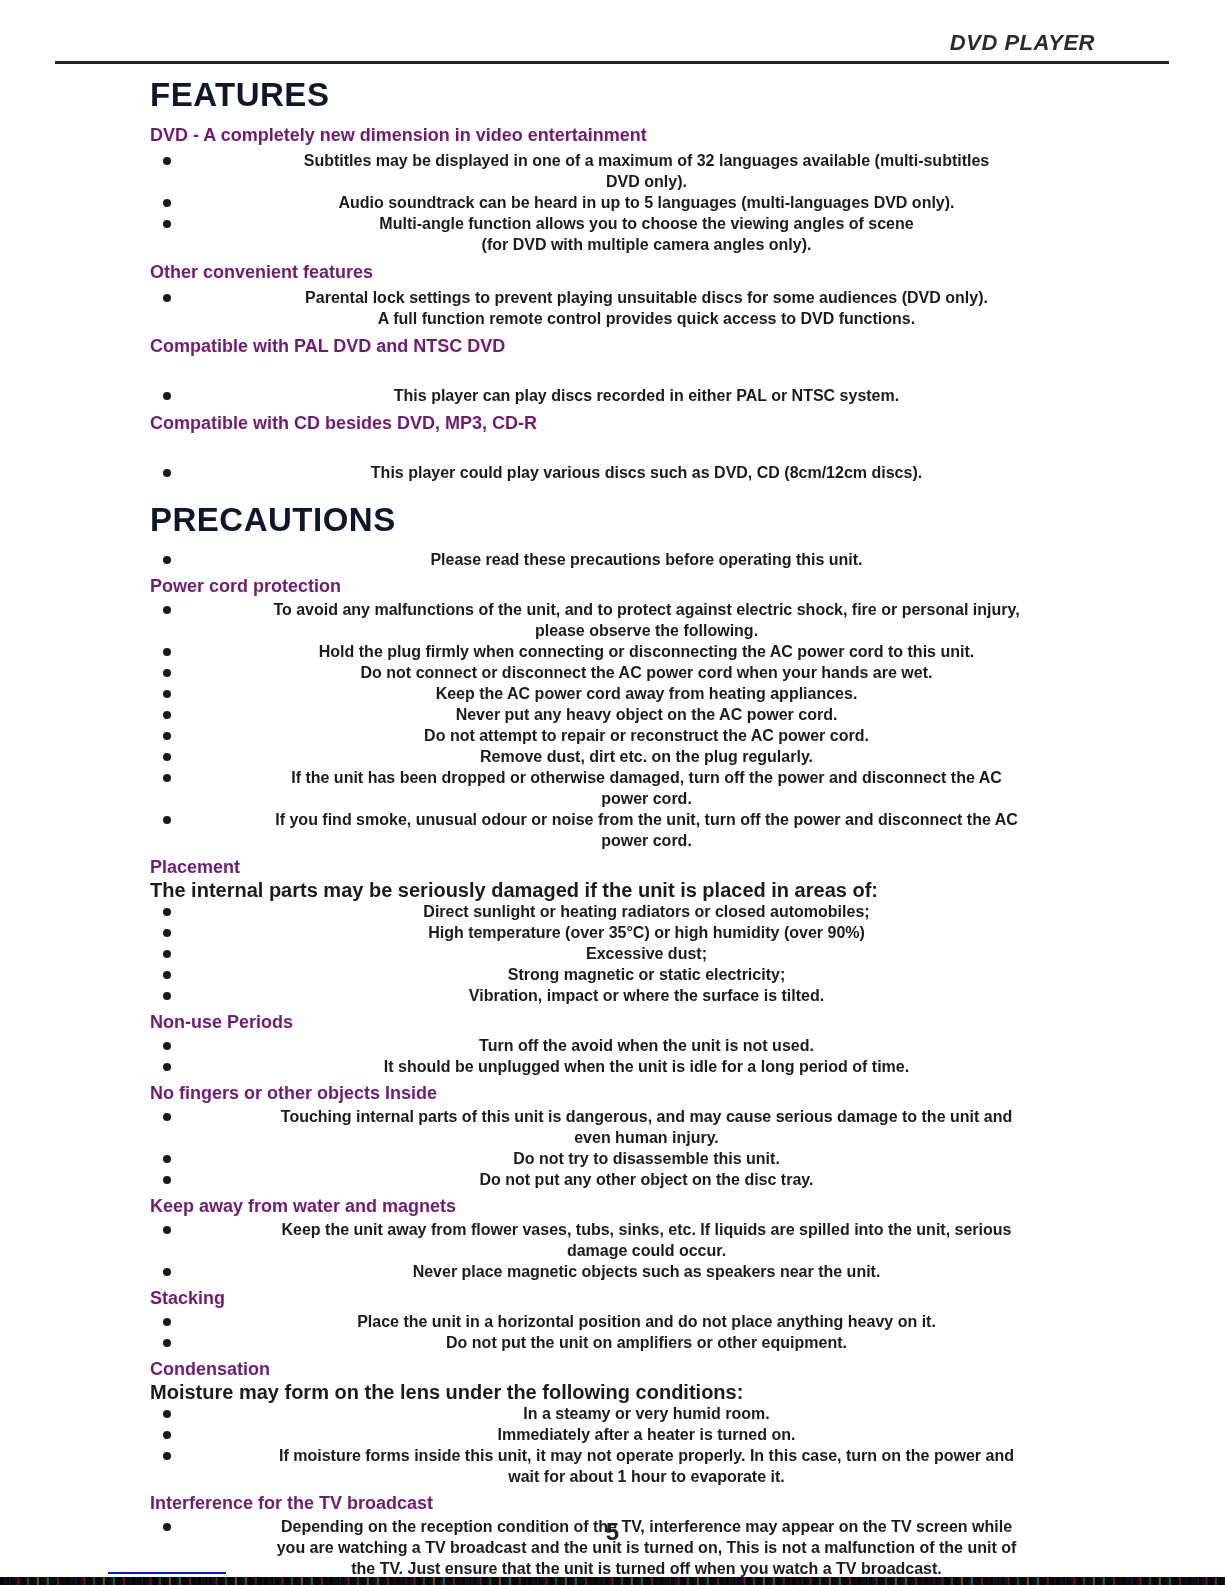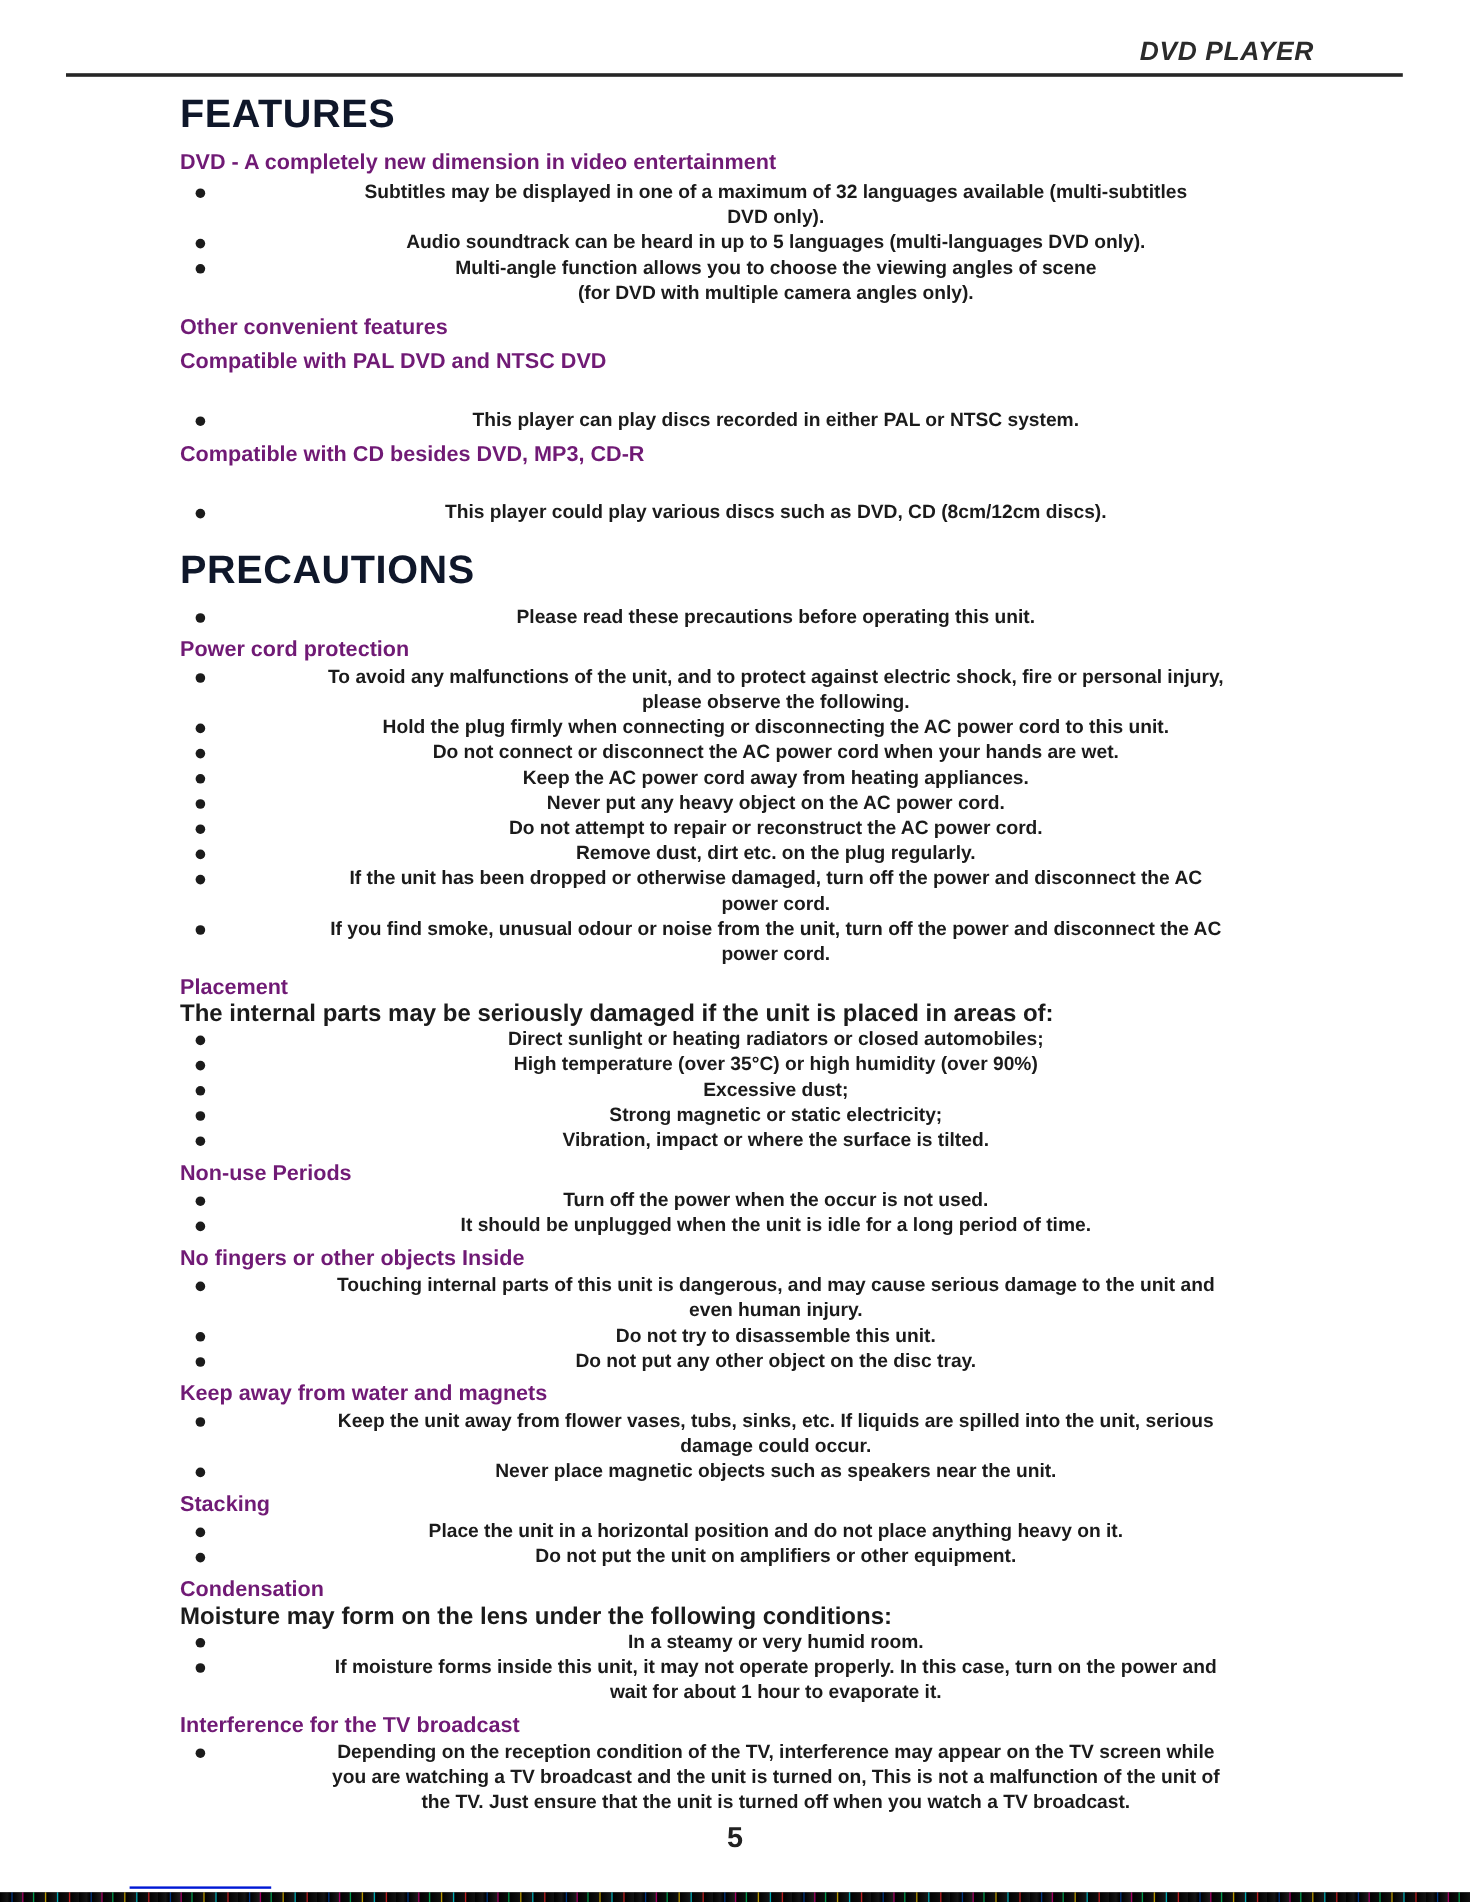--- a/index.html
+++ b/index.html
@@ -135,20 +135,24 @@
           <li class="bullet"><span class="btext">Subtitles may be displayed in one of a maximum of 32 languages available (multi-subtitles
 DVD only).</span></li>
           <li class="bullet"><span class="btext">Audio soundtrack can be heard in up to 5 languages (multi-languages DVD only).</span></li>
           <li class="bullet"><span class="btext">Multi-angle function allows you to choose the viewing angles of scene
 (for DVD with multiple camera angles only).</span></li>
         </ul>
       </div>
 
       <div class="subsection">
         <h3>Other convenient features</h3>
+        <ul class="bullets">
+          <li class="bullet"><span class="btext">Parental lock settings to prevent playing unsuitable discs for some audiences (DVD only).
+A full function remote control provides quick access to DVD functions.</span></li>
+        </ul>
       </div>
 
       <div class="subsection gap-bullets">
         <h3>Compatible with PAL DVD and NTSC DVD</h3>
         <ul class="bullets">
           <li class="bullet"><span class="btext">This player can play discs recorded in either PAL or NTSC system.</span></li>
         </ul>
       </div>
 
       <div class="subsection gap-bullets">
@@ -192,21 +196,21 @@
           <li class="bullet"><span class="btext">High temperature (over 35°C) or high humidity (over 90%)</span></li>
           <li class="bullet"><span class="btext">Excessive dust;</span></li>
           <li class="bullet"><span class="btext">Strong magnetic or static electricity;</span></li>
           <li class="bullet"><span class="btext">Vibration, impact or where the surface is tilted.</span></li>
         </ul>
       </div>
 
       <div class="subsection">
         <h3>Non-use Periods</h3>
         <ul class="bullets">
-          <li class="bullet"><span class="btext">Turn off the power when the occur is not used.</span></li>
+          <li class="bullet"><span class="btext">Turn off the avoid when the unit is not used.</span></li>
           <li class="bullet"><span class="btext">It should be unplugged when the unit is idle for a long period of time.</span></li>
         </ul>
       </div>
 
       <div class="subsection">
         <h3>No fingers or other objects Inside</h3>
         <ul class="bullets">
           <li class="bullet"><span class="btext">Touching internal parts of this unit is dangerous, and may cause serious damage to the unit and
 even human injury.</span></li>
           <li class="bullet"><span class="btext">Do not try to disassemble this unit.</span></li>
@@ -229,20 +233,21 @@
           <li class="bullet"><span class="btext">Place the unit in a horizontal position and do not place anything heavy on it.</span></li>
           <li class="bullet"><span class="btext">Do not put the unit on amplifiers or other equipment.</span></li>
         </ul>
       </div>
 
       <div class="subsection">
         <h3>Condensation</h3>
         <p class="intro">Moisture may form on the lens under the following conditions:</p>
         <ul class="bullets">
           <li class="bullet"><span class="btext">In a steamy or very humid room.</span></li>
+          <li class="bullet"><span class="btext">Immediately after a heater is turned on.</span></li>
           <li class="bullet"><span class="btext">If moisture forms inside this unit, it may not operate properly. In this case, turn on the power and
 wait for about 1 hour to evaporate it.</span></li>
         </ul>
       </div>
 
       <div class="subsection">
         <h3>Interference for the TV broadcast</h3>
         <ul class="bullets">
           <li class="bullet"><span class="btext">Depending on the reception condition of the TV, interference may appear on the TV screen while
 you are watching a TV broadcast and the unit is turned on, This is not a malfunction of the unit of

